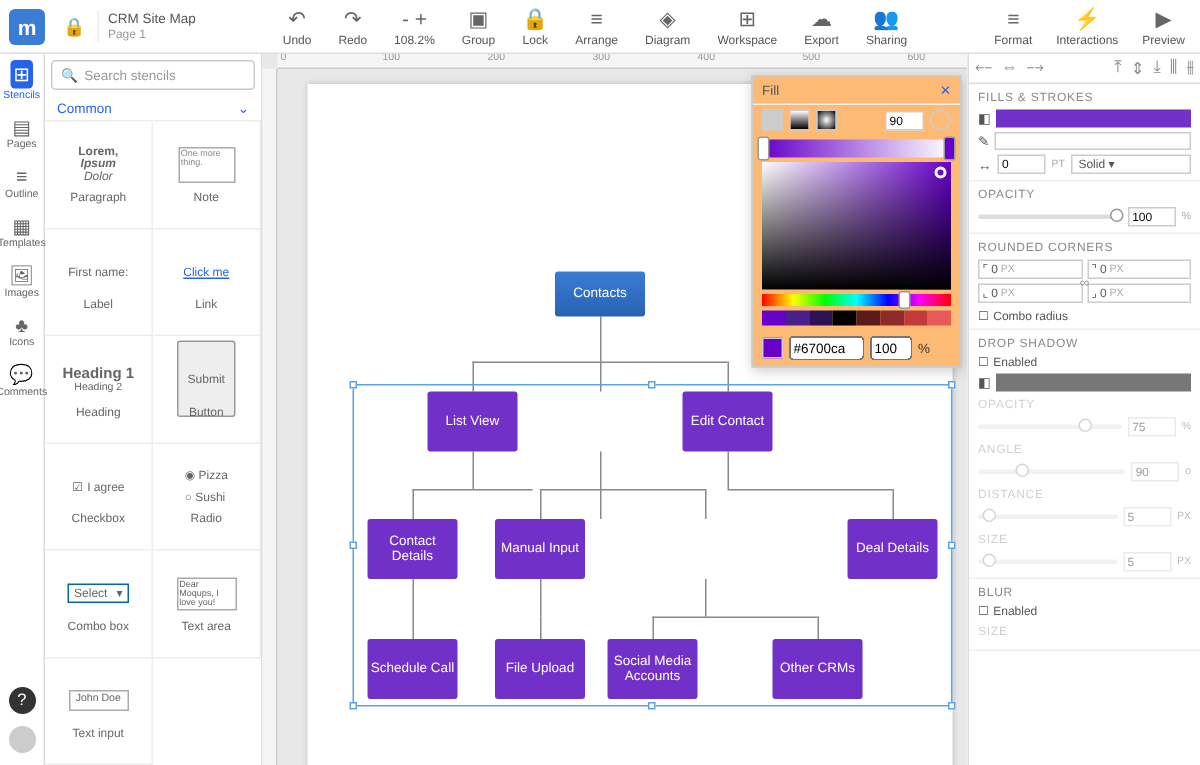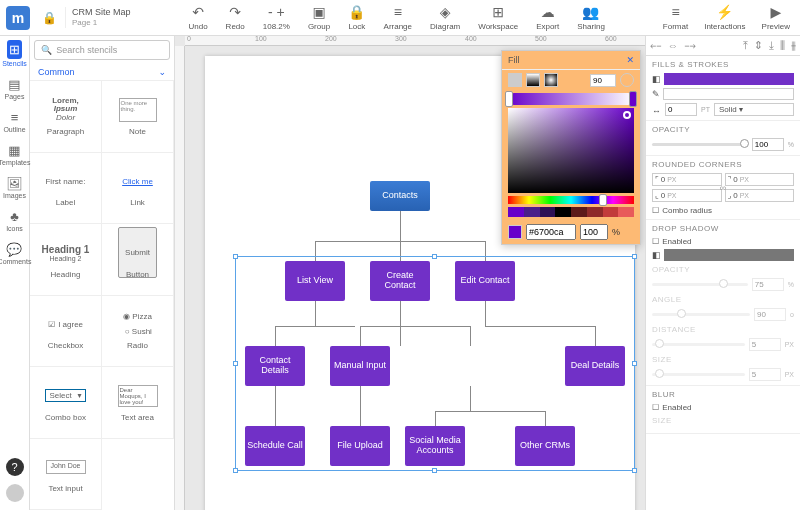--- a/index.html
+++ b/index.html
@@ -27,21 +27,21 @@
 .cat-head{padding:3px 8px;font-size:9px;color:#2563eb;border-bottom:1px solid #eee;display:flex;justify-content:space-between}
 .stencil-grid{flex:1;overflow:hidden;display:grid;grid-template-columns:1fr 1fr}
 .stencil-cell{border-right:1px solid #eee;border-bottom:1px solid #eee;display:flex;flex-direction:column;align-items:center;justify-content:center;padding:6px 2px;font-size:8px;color:#666;gap:4px}
 .stencil-cell .preview{height:26px;display:flex;align-items:center;justify-content:center;width:100%}
 .rect-prev{width:38px;height:22px;border:1px solid #999}
 .note-prev{width:38px;height:24px;border:1px solid #aaa;font-size:6px;padding:1px;color:#888}
 .para-prev{font-size:8px;text-align:center;line-height:1.1}
 .link-prev{color:#2563eb;text-decoration:underline;font-size:8px}
 .btn-prev{border:1px solid #999;padding:20px 6px;background:#eee;font-size:8px;border-radius:2px}
 .chk-prev{display:flex;align-items:center;gap:3px;font-size:8px}
-.radio-prev{display:flex;flex-direction:column;gap:6px;font-size:8px;align-items:flex-end}
+.radio-prev{display:flex;flex-direction:column;gap:6px;font-size:8px;align-items:flex-start}
 .combo-prev{border:1px solid #0369a1;padding:1px 3px;font-size:8px;display:flex;gap:6px}
 .ta-prev{width:40px;height:22px;border:1px solid #aaa;font-size:6px;padding:1px}
 .ti-prev{width:40px;height:14px;border:1px solid #aaa;font-size:7px;padding:1px;text-align:center}
 .canvas{position:absolute;left:175px;right:155px;top:36px;bottom:0;background:#e8e8e8;overflow:hidden}
 .ruler-h{position:absolute;top:0;left:10px;right:0;height:10px;background:#f5f5f5;border-bottom:1px solid #ccc;font-size:7px;color:#999}
 .ruler-h span{position:absolute;top:-1px}
 .ruler-v{position:absolute;top:10px;left:0;bottom:0;width:10px;background:#f5f5f5;border-right:1px solid #ccc}
 .page{position:absolute;top:20px;left:30px;width:430px;height:470px;background:#fff;box-shadow:0 0 4px rgba(0,0,0,0.2)}
 .node{position:absolute;background:#7130c7;color:#fff;font-size:9px;display:flex;align-items:center;justify-content:center;text-align:center;border-radius:2px;padding:2px;line-height:1.1}
 .node.root{background:linear-gradient(#3b7cd4,#2862b3)}
@@ -297,21 +297,20 @@
     <div class="conn" style="left:70px;top:330px;width:1px;height:40px"></div>
     <div class="conn" style="left:155px;top:330px;width:1px;height:25px"></div>
     <div class="conn" style="left:155px;top:355px;width:1px;height:15px"></div>
     <div class="conn" style="left:265px;top:330px;width:1px;height:25px"></div>
     <div class="conn" style="left:230px;top:355px;width:110px;height:1px"></div>
     <div class="conn" style="left:230px;top:355px;width:1px;height:15px"></div>
     <div class="conn" style="left:340px;top:355px;width:1px;height:15px"></div>
 
     <div class="node root" style="left:165px;top:125px;width:60px;height:30px">Contacts</div>
     <div class="node" style="left:80px;top:205px;width:60px;height:40px">List View</div>
-    <div class="node" style="left:165px;top:205px;width:60px;height:40px">Create Contact</div>
     <div class="node" style="left:250px;top:205px;width:60px;height:40px">Edit Contact</div>
     <div class="node" style="left:40px;top:290px;width:60px;height:40px">Contact Details</div>
     <div class="node" style="left:125px;top:290px;width:60px;height:40px">Manual Input</div>
     <div class="node" style="left:360px;top:290px;width:60px;height:40px">Deal Details</div>
     <div class="node" style="left:40px;top:370px;width:60px;height:40px">Schedule Call</div>
     <div class="node" style="left:125px;top:370px;width:60px;height:40px">File Upload</div>
     <div class="node" style="left:200px;top:370px;width:60px;height:40px">Social Media Accounts</div>
     <div class="node" style="left:310px;top:370px;width:60px;height:40px">Other CRMs</div>
 
     <div class="sel-box" style="left:30px;top:200px;width:400px;height:215px">

